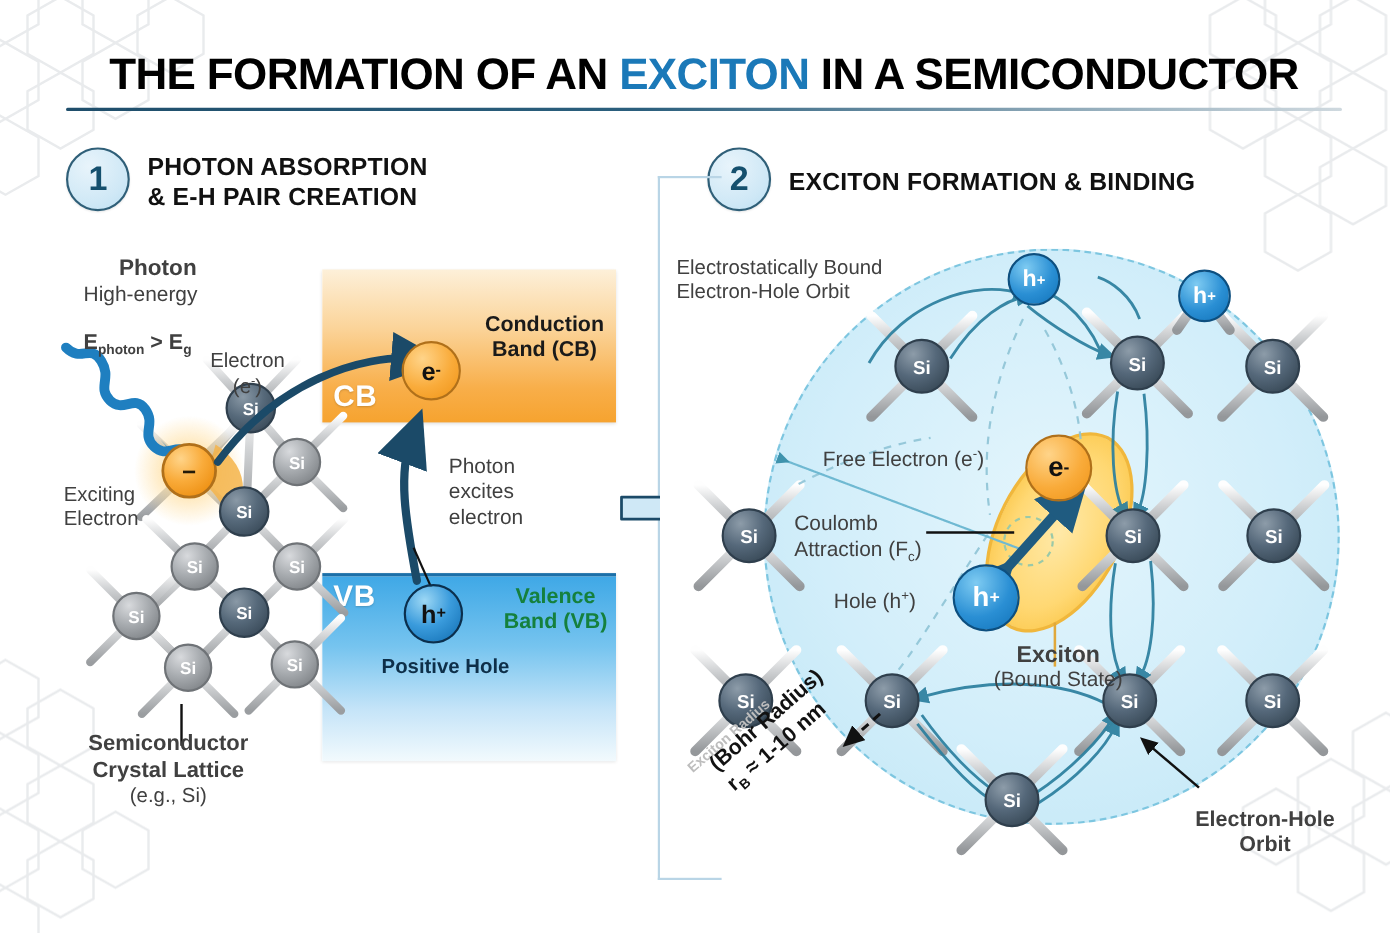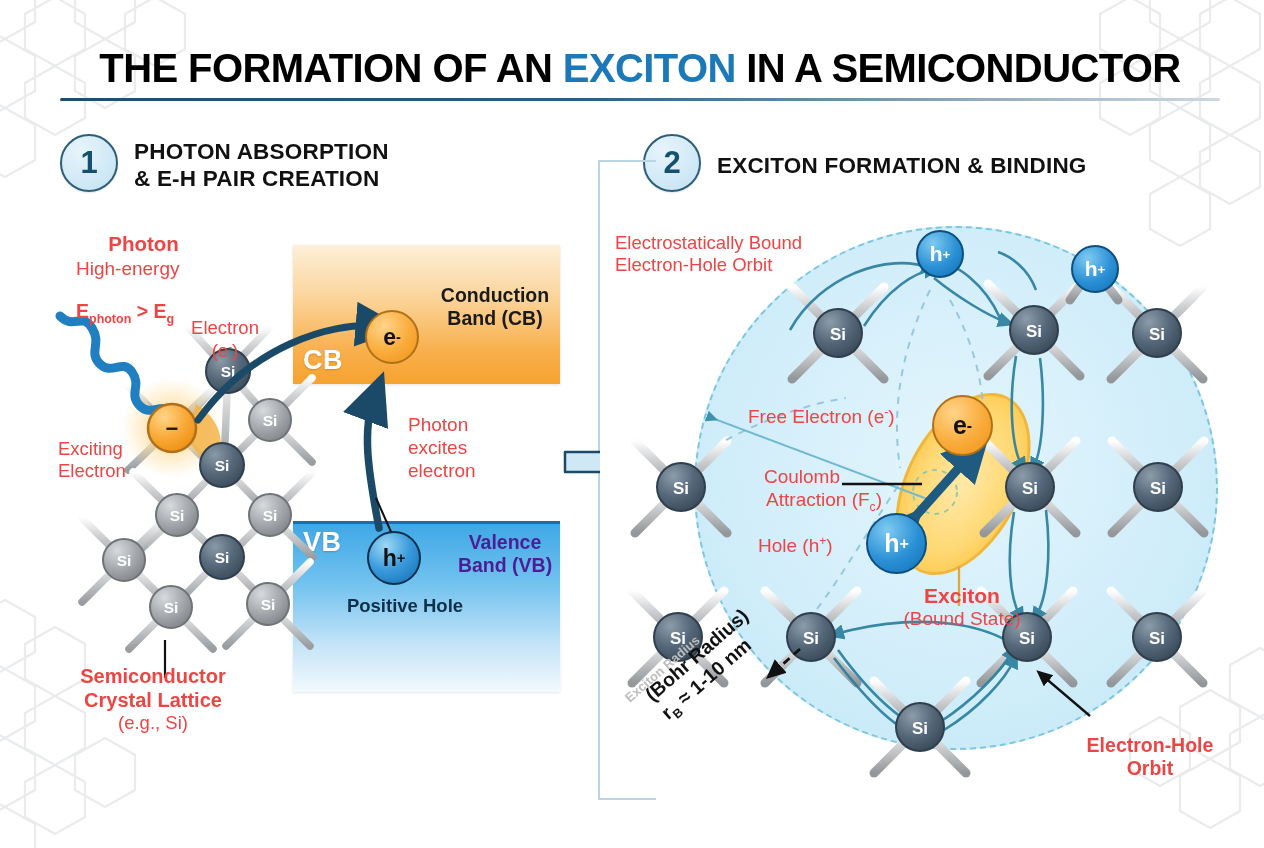--- a/index.html
+++ b/index.html
@@ -36,21 +36,21 @@
     display:flex;align-items:center;justify-content:center;
     font-size:31px;font-weight:bold;color:#15506e;
     box-shadow:0 1px 2px rgba(0,0,0,.10);
   }
   .step-title{
     font-size:22.5px;font-weight:bold;color:#111;letter-spacing:.2px;
     line-height:27px;white-space:pre-line;
   }
 
   
-  .lbl{color:#ef4444;line-height:1.2;}
+  .lbl{color:#404040;line-height:1.2;}
   .b{font-weight:bold;}
   .c{text-align:center;}
   sub{font-size:.64em;}
   sup{font-size:.64em;}
 
   
   #cb-block{
     left:293px;top:245px;width:267px;height:139px;
     background:linear-gradient(to bottom,#fdf0d9 0%,#fbd49a 38%,#f8ae49 78%,#f6a32f 100%);
     box-shadow:0 1px 3px rgba(0,0,0,.12);
@@ -194,21 +194,21 @@
 
   <div class="abs" id="cb-block"></div>
   <div class="abs band-tag" style="left:303px;top:345px;">CB</div>
   <div class="abs lbl c b" style="left:420px;top:284px;width:150px;font-size:19.5px;color:#1a1a1a;">
     <div>Conduction</div>
     <div>Band (CB)</div>
   </div>
 
   <div class="abs" id="vb-block"></div>
   <div class="abs band-tag" style="left:303px;top:527px;">VB</div>
-  <div class="abs lbl c b" style="left:440px;top:531px;width:130px;font-size:19.5px;color:#4c1d95;">
+  <div class="abs lbl c b" style="left:440px;top:531px;width:130px;font-size:19.5px;color:#15803d;">
     <div>Valence</div>
     <div>Band (VB)</div>
   </div>
   <div class="abs lbl c" style="left:320px;top:595px;width:170px;font-size:18.5px;font-weight:bold;color:#0e2f49;">Positive Hole</div>
 
   <svg class="abs" style="left:0;top:0;" width="600" height="848" viewBox="0 0 600 848">
     <defs>
       <linearGradient id="bondGrad" x1="0" y1="0" x2="0" y2="1">
         <stop offset="0%" stop-color="#fefefe"></stop>
         <stop offset="42%" stop-color="#cfd1d3"></stop>
@@ -529,21 +529,21 @@
 
   <div class="abs lbl" style="left:615px;top:232px;width:260px;font-size:18.5px;">
     <div>Electrostatically Bound</div>
     <div>Electron-Hole Orbit</div>
   </div>
 
   <div class="abs lbl" style="left:748px;top:405px;width:230px;font-size:19px;">
     <span>Free Electron (e</span><sup>-</sup><span>)</span>
   </div>
 
-  <div class="abs lbl" style="left:722px;top:466px;width:200px;font-size:19px;text-align:right;">
+  <div class="abs lbl" style="left:722px;top:466px;width:200px;font-size:19px;">
     <div style="width:118px;">Coulomb</div>
     <div style="width:160px;"><span>Attraction (F</span><sub>c</sub><span>)</span></div>
   </div>
 
   <div class="abs lbl" style="left:758px;top:534px;width:120px;font-size:19px;">
     <span>Hole (h</span><sup>+</sup><span>)</span>
   </div>
 
   <div class="abs lbl c" style="left:862px;top:583px;width:200px;font-size:19px;">
     <div class="b" style="font-size:21px;">Exciton</div>

